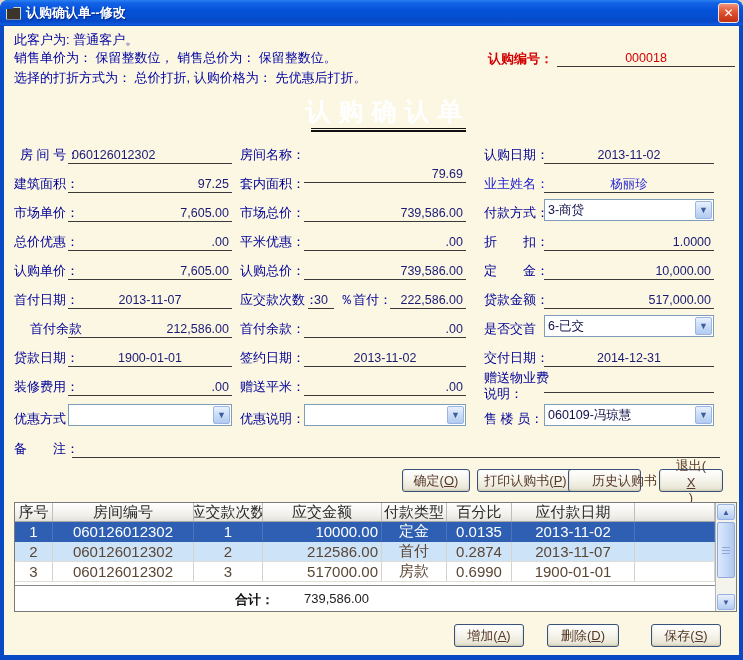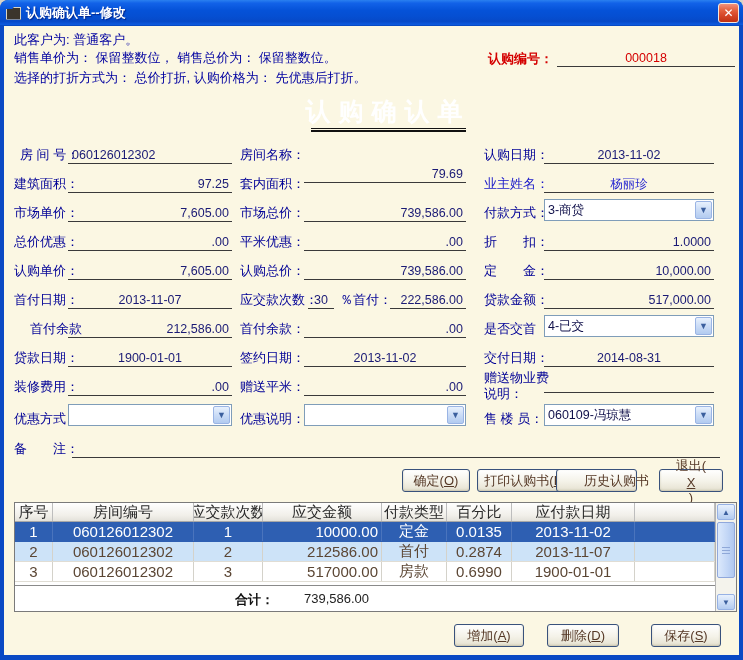--- a/index.html
+++ b/index.html
@@ -135,32 +135,32 @@
   <div class="fld r" style="left:390px;top:292px;width:76px;">222,586.00</div>
   <div class="lbl" style="left:484px;top:291px;">贷款金额：</div>
   <div class="fld r" style="left:544px;top:292px;width:170px;">517,000.00</div>
 
   <div class="lbl" style="left:30px;top:320px;">首付余款</div>
   <div class="fld r" style="left:68px;top:321px;width:164px;">212,586.00</div>
   <div class="lbl" style="left:240px;top:320px;">首付余款：</div>
   <div class="fld r" style="left:304px;top:321px;width:162px;">.00</div>
   <div class="lbl" style="left:484px;top:320px;">是否交首</div>
   <div class="combo" style="left:544px;top:315px;width:170px;">
-    <span class="cval">4-已交</span>
+    <span class="cval">6-已交</span>
     <span class="carr">
         <i>▼</i>
       </span>
   </div>
 
   <div class="lbl" style="left:14px;top:349px;">贷款日期：</div>
   <div class="fld c" style="left:68px;top:350px;width:164px;">1900-01-01</div>
   <div class="lbl" style="left:240px;top:349px;">签约日期：</div>
   <div class="fld c" style="left:304px;top:350px;width:162px;">2013-11-02</div>
   <div class="lbl" style="left:484px;top:349px;">交付日期：</div>
-  <div class="fld c" style="left:544px;top:350px;width:170px;">2014-08-31</div>
+  <div class="fld c" style="left:544px;top:350px;width:170px;">2014-12-31</div>
 
   <div class="lbl" style="left:14px;top:378px;">装修费用：</div>
   <div class="fld r" style="left:68px;top:379px;width:164px;">.00</div>
   <div class="lbl" style="left:240px;top:378px;">赠送平米：</div>
   <div class="fld r" style="left:304px;top:379px;width:162px;">.00</div>
   <div class="lbl" style="left:484px;top:369px;">赠送物业费</div>
   <div class="lbl" style="left:484px;top:385px;">说明：</div>
   <div class="fld l" style="left:544px;top:376px;width:170px;"></div>
 
   <div class="lbl" style="left:14px;top:410px;">优惠方式：</div>
@@ -187,21 +187,21 @@
 
   <div class="lbl" style="left:14px;top:440px;">备　　注：</div>
   <div class="fld l" style="left:72px;top:441px;width:648px;"></div>
 
   <div class="btn" style="left:402px;top:469px;width:68px;">
     <span>确定(</span><span class="ak">O</span><span>)</span>
   </div>
   <div class="btn" style="left:477px;top:469px;width:97px;">
     <span>打印认购书(</span><span class="ak">P</span><span>)</span>
   </div>
-  <div class="btn" style="left:556px;top:469px;width:81px;padding-left:40px;">
+  <div class="btn" style="left:568px;top:469px;width:73px;padding-left:40px;">
     <span>历史认购书</span>
   </div>
   <div class="btn" style="left:659px;top:469px;width:64px;flex-direction:column;">
     <span>退出(</span><span class="ak">X</span><span>)</span>
   </div>
 
   <div class="tbl">
     <div class="tbl-grid">
       <div class="trow thead">
         <span class="cell c0">序号</span>

